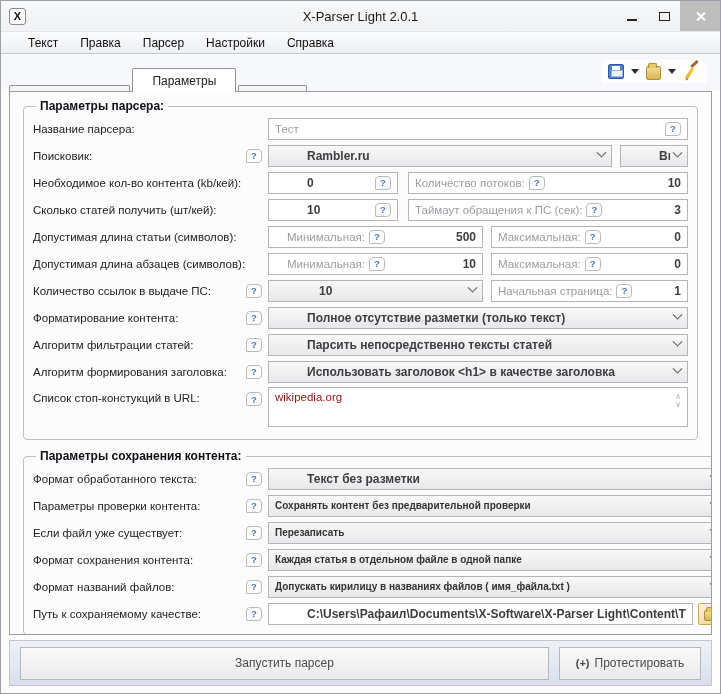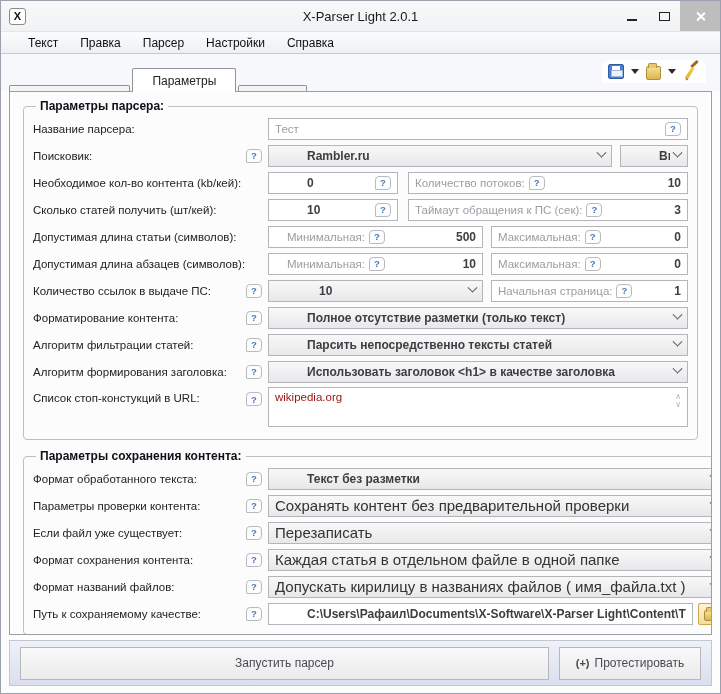--- a/index.html
+++ b/index.html
@@ -51,21 +51,21 @@
   .lbl { width:213px; flex-shrink:0; font-size:11.5px; color:#222; }
   .row.tall .lbl { margin-top:5px; }
   .hslot { width:22px; flex-shrink:0; display:flex; align-items:center; }
   .help { width:16px; height:14px; border:1px solid #b7babf; border-radius:4px 4px 4px 1px; background:#fdfdfd; color:#4a78b8; font-size:9.5px; font-weight:bold; display:flex; align-items:center; justify-content:center; flex-shrink:0; }
   .help::before { content:"?"; }
   .box { border:1px solid #b3b5b9; height:22px; display:flex; align-items:center; padding:0 6px; background:#fff; gap:4px; }
   .grow { flex:1; min-width:0; }
   .combo { background:linear-gradient(#f8f8f8,#e7e8ea); }
   .chev { width:7px; height:7px; border-right:1.6px solid #5a5a5a; border-bottom:1.6px solid #5a5a5a; transform:rotate(45deg) translate(-2px,-2px); margin-left:auto; flex-shrink:0; }
   .val { font-weight:bold; color:#3e3e42; font-size:12px; white-space:nowrap; overflow:hidden;margin-left:32px; }
-  .valn { color:#333; font-size:15px; white-space:nowrap; overflow:hidden; }
+  .valn { color:#333; font-size:10px; white-space:nowrap; overflow:hidden;font-weight:bold; }
   .ph { color:#9a9da2; font-size:11.5px; white-space:nowrap; }
   .right { margin-left:auto; }
   .gap8 { width:8px; flex-shrink:0; } .gap10 { width:10px; flex-shrink:0; }
   .w130 { width:130px; flex-shrink:0; } .w215 { width:215px; flex-shrink:0;padding-left:18px; } .w68 { width:68px; flex-shrink:0; }
   .textarea { height:40px; align-items:flex-start; padding-top:3px; }
   .redtext { color:#9c1010; font-size:11.5px; }
   .scrollcol { margin-left:auto; display:flex; flex-direction:column; align-items:center; color:#a9b2bd; font-size:8px; line-height:8px; margin-top:2px; }
   .folder-btn { width:27px; height:22px; margin-left:5px; border:1px solid #c9a84e; border-radius:2px; background:linear-gradient(#fdf3d4,#f6dd9a); display:flex; align-items:center; justify-content:center; flex-shrink:0; }
   .folder-btn .folder-icon { margin-top:3px; width:14px; height:11px; }
 

